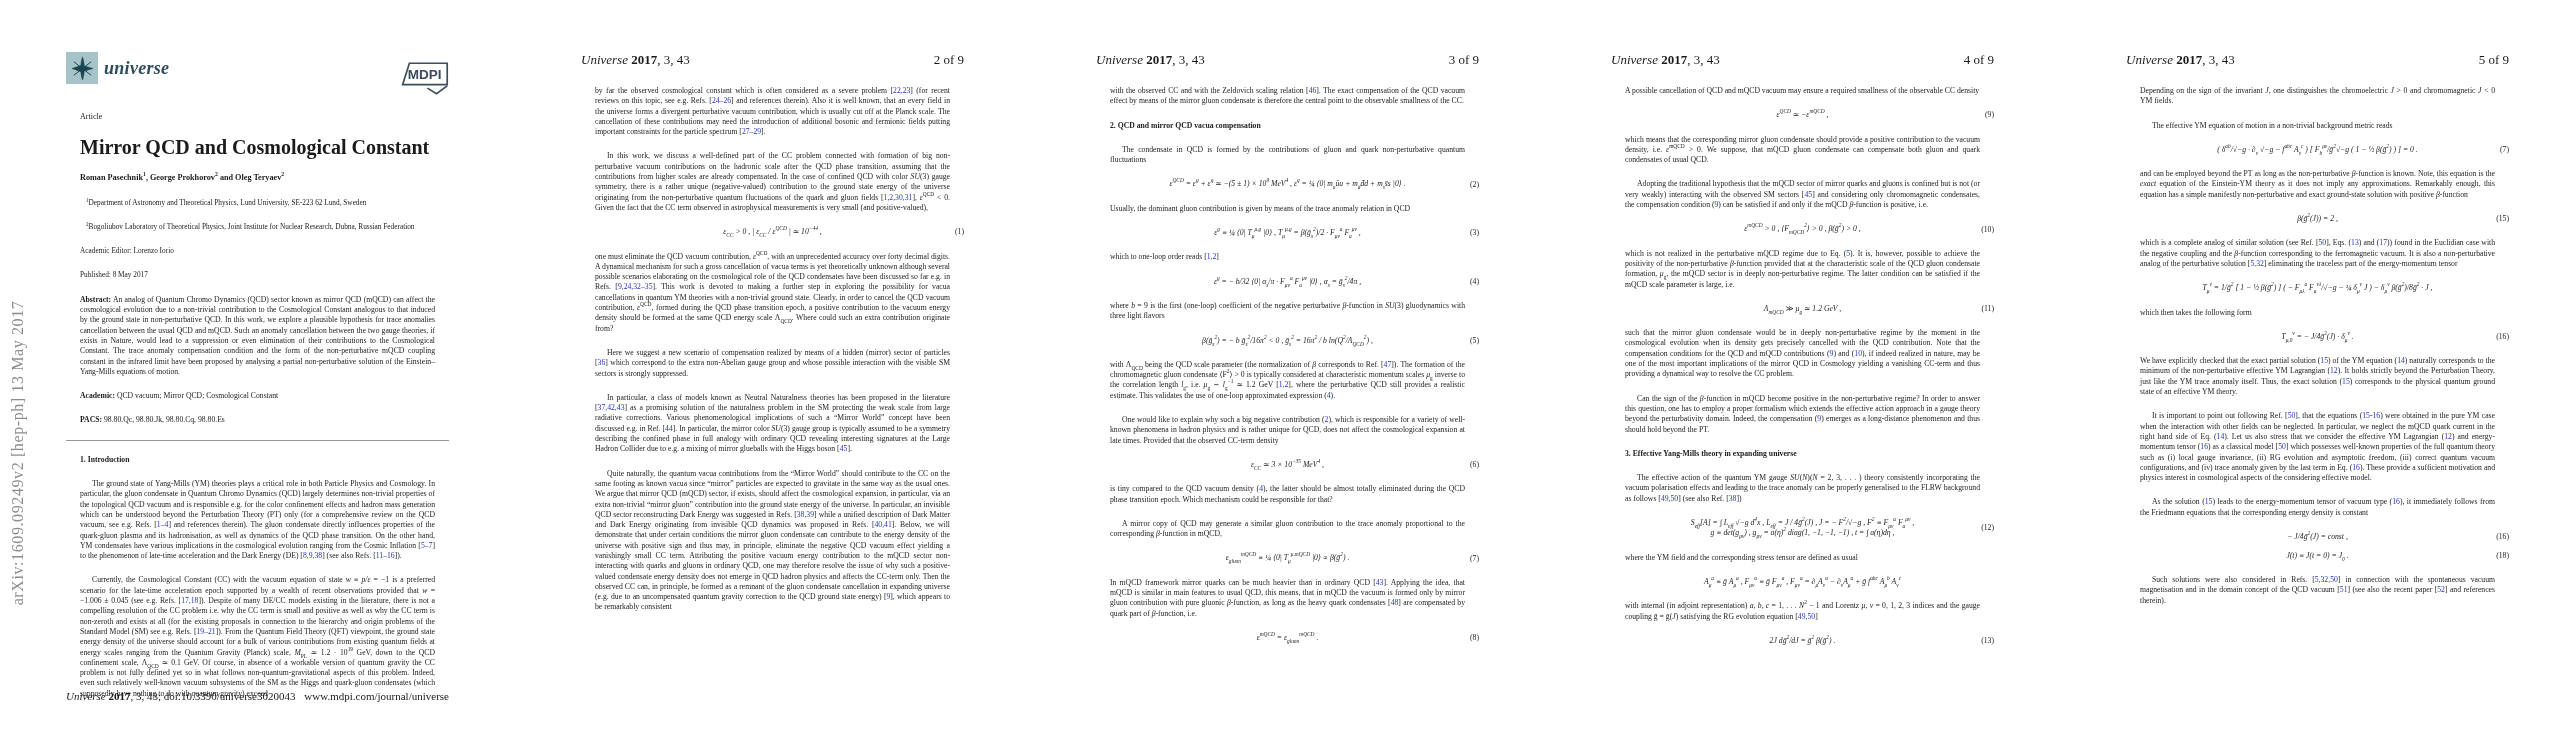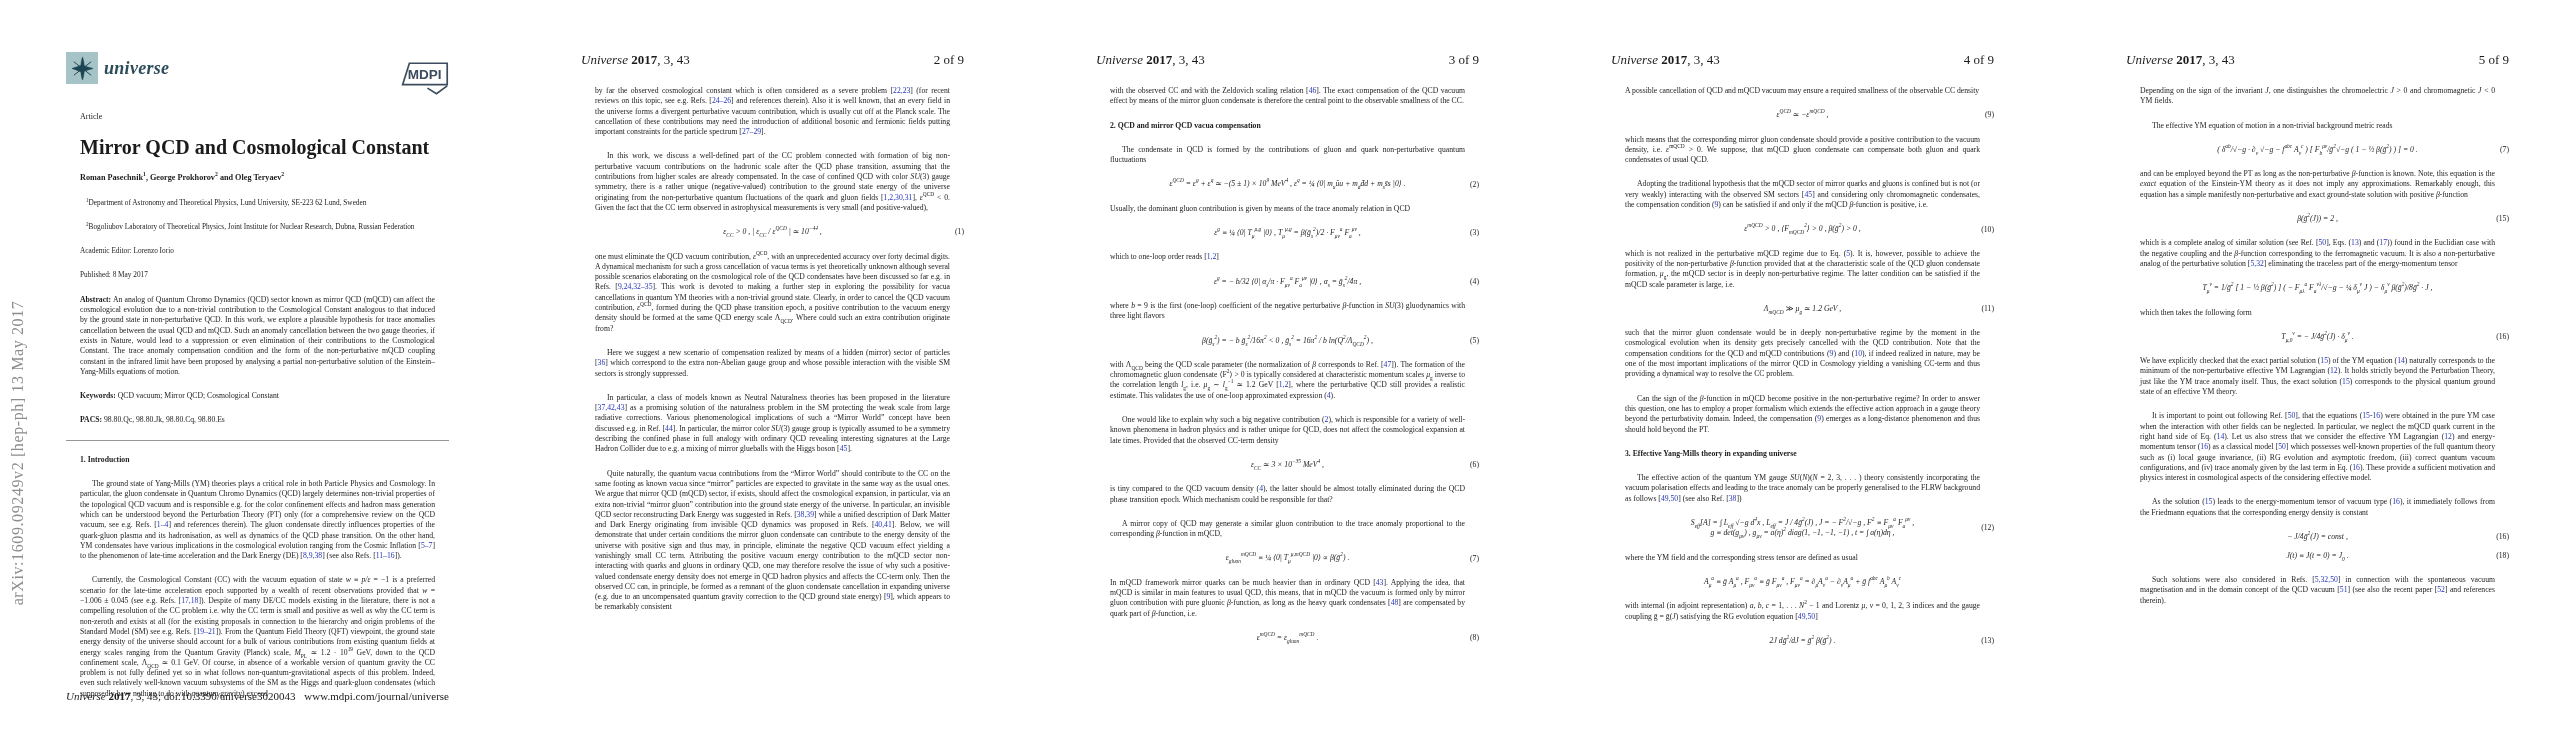--- a/index.html
+++ b/index.html
@@ -72,21 +72,21 @@
     </header>
     <div class="page-body" style="margin-top:0;">
         <p class="article-label">Article</p>
         <p class="title">Mirror QCD and Cosmological Constant</p>
         <p class="authors">Roman Pasechnik<sup>1</sup>, George Prokhorov<sup>2</sup> and Oleg Teryaev<sup>2</sup></p>
         <p class="aff"><sup>1</sup>Department of Astronomy and Theoretical Physics, Lund University, SE-223 62 Lund, Sweden</p>
         <p class="aff"><sup>2</sup>Bogoliubov Laboratory of Theoretical Physics, Joint Institute for Nuclear Research, Dubna, Russian Federation</p>
         <p class="meta">Academic Editor: Lorenzo Iorio</p>
         <p class="meta">Published: 8 May 2017</p>
         <p class="labeled"><b class="lbl">Abstract:</b> An analog of Quantum Chromo Dynamics (QCD) sector known as mirror QCD (mQCD) can affect the cosmological evolution due to a non-trivial contribution to the Cosmological Constant analogous to that induced by the ground state in non-perturbative QCD. In this work, we explore a plausible hypothesis for trace anomalies cancellation between the usual QCD and mQCD. Such an anomaly cancellation between the two gauge theories, if exists in Nature, would lead to a suppression or even elimination of their contributions to the Cosmological Constant.  The trace anomaly compensation condition and the form of the non-perturbative mQCD coupling constant in the infrared limit have been proposed by analysing a partial non-perturbative solution of the Einstein–Yang-Mills equations of motion.</p>
-        <p class="labeled"><b class="lbl">Keywords:</b> QCD vacuum; Mirror QCD; Cosmological Constant</p>
+        <p class="labeled"><b class="lbl">Academic:</b> QCD vacuum; Mirror QCD; Cosmological Constant</p>
         <p class="labeled"><b class="lbl">PACS:</b> 98.80.Qc, 98.80.Jk, 98.80.Cq, 98.80.Es</p>
         <div class="rule"></div>
         <p class="heading">1.   Introduction</p>
         <p class="p">The ground state of Yang-Mills (YM) theories plays a critical role in both Particle Physics and Cosmology.  In particular, the gluon condensate in Quantum Chromo Dynamics (QCD) largely determines non-trivial properties of the topological QCD vacuum and is responsible e.g. for the color confinement effects and hadron mass generation which can be understood beyond the Perturbation Theory (PT) only (for a comprehensive review on the QCD vacuum, see e.g. Refs. [<span class="ref">1–4</span>] and references therein).  The gluon condensate directly influences properties of the quark-gluon plasma and its hadronisation, as well as dynamics of the QCD phase transition. On the other hand, YM condensates have various implications in the cosmological evolution ranging from the Cosmic Inflation [<span class="ref">5–7</span>] to the phenomenon of late-time acceleration and the Dark Energy (DE) [<span class="ref">8,9,38</span>] (see also Refs. [<span class="ref">11–16</span>]).</p>
         <p class="p">Currently, the Cosmological Constant (CC) with the vacuum equation of state <i>w</i> ≡ <i>p/ε</i> = −1 is a preferred scenario for the late-time acceleration epoch supported by a wealth of recent observations provided that <i>w</i> = −1.006 ± 0.045 (see e.g.  Refs. [<span class="ref">17,18</span>]).  Despite of many DE/CC models existing in the literature, there is not a compelling resolution of the CC problem i.e.  why the CC term is small and positive as well as why the CC term is non-zeroth and exists at all (for the existing proposals in connection to the hierarchy and origin problems of the Standard Model (SM) see e.g. Refs. [<span class="ref">19–21</span>]).  From the Quantum Field Theory (QFT) viewpoint, the ground state energy density of the universe should account for a bulk of various contributions from existing quantum fields at energy scales ranging from the Quantum Gravity (Planck) scale, <i>M</i><sub>PL</sub> ≃ 1.2 · 10<sup>19</sup> GeV, down to the QCD confinement scale, Λ<sub>QCD</sub> ≃ 0.1 GeV. Of course, in absence of a workable version of quantum gravity the CC problem is not fully defined yet so in what follows non-quantum-gravitational aspects of this problem. Indeed, even such relatively well-known vacuum subsystems of the SM as the Higgs and quark-gluon condensates (which supposedly have nothing to do with quantum gravity) exceed</p>
       </div>
     <footer class="pfoot">
       <span><i>Universe</i>&nbsp;<b>2017</b><span>, 3, 43; doi:10.3390/universe3020043</span></span>
       <span>www.mdpi.com/journal/universe</span>
     </footer>

